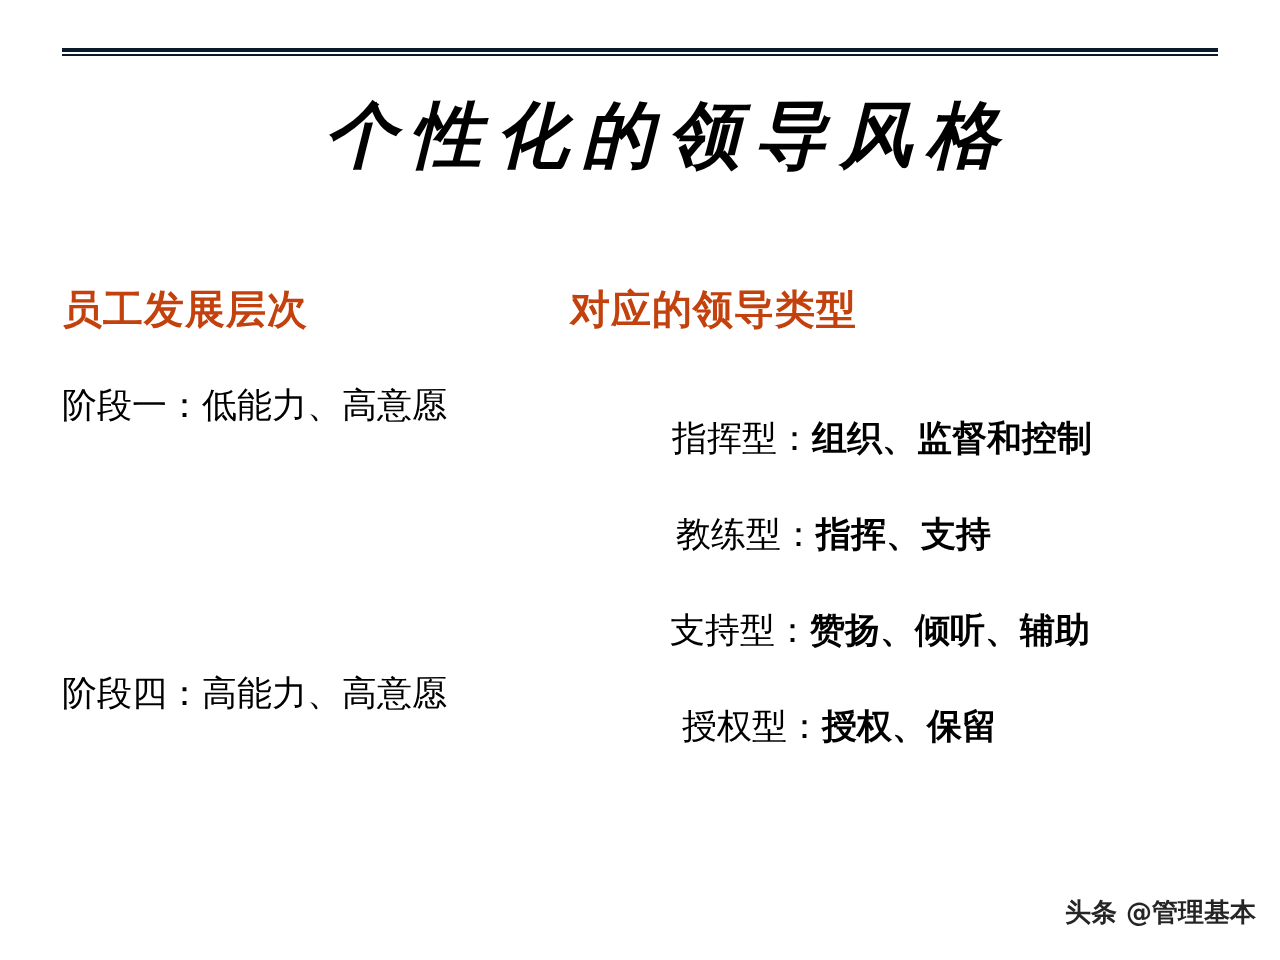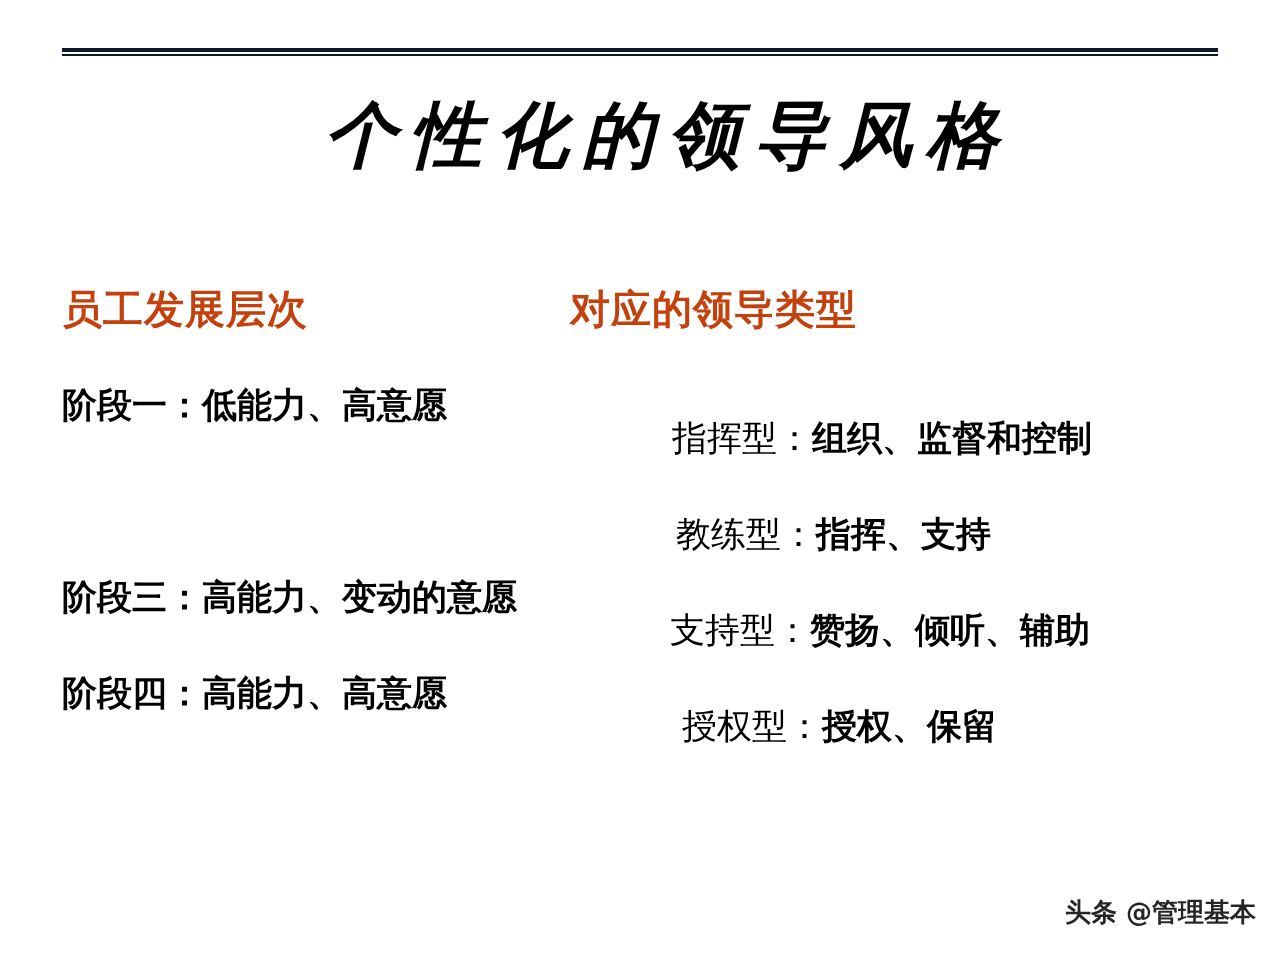--- a/index.html
+++ b/index.html
@@ -94,21 +94,21 @@
   .cell {
     position: absolute;
     top: 0;
     font-size: 35px;
     line-height: 42px;
     color: #000000;
     white-space: nowrap;
   }
   .cell.left {
     left: 0;
-    font-weight: 700;
+    font-weight: 400;
   }
   .cell.right {
     left: 612px;
     font-weight: 400;
     margin-top: 33px;
   }
   .cell.right .bold {
     font-weight: 700;
   }
   .row.r1 .cell.right { left: 610px; }
@@ -155,21 +155,20 @@
       </div>
     </div>
 
     <div class="row r2">
       <div class="cell right">
         <span>教练型：</span><span class="bold">指挥、支持</span>
       </div>
     </div>
 
     <div class="row r3">
-      <div class="cell left">阶段三：高能力、变动的意愿</div>
       <div class="cell right">
         <span>支持型：</span><span class="bold">赞扬、倾听、辅助</span>
       </div>
     </div>
 
     <div class="row r4">
       <div class="cell right">
         <span>授权型：</span><span class="bold">授权、保留</span>
       </div>
       <div class="cell left">阶段四：高能力、高意愿</div>

